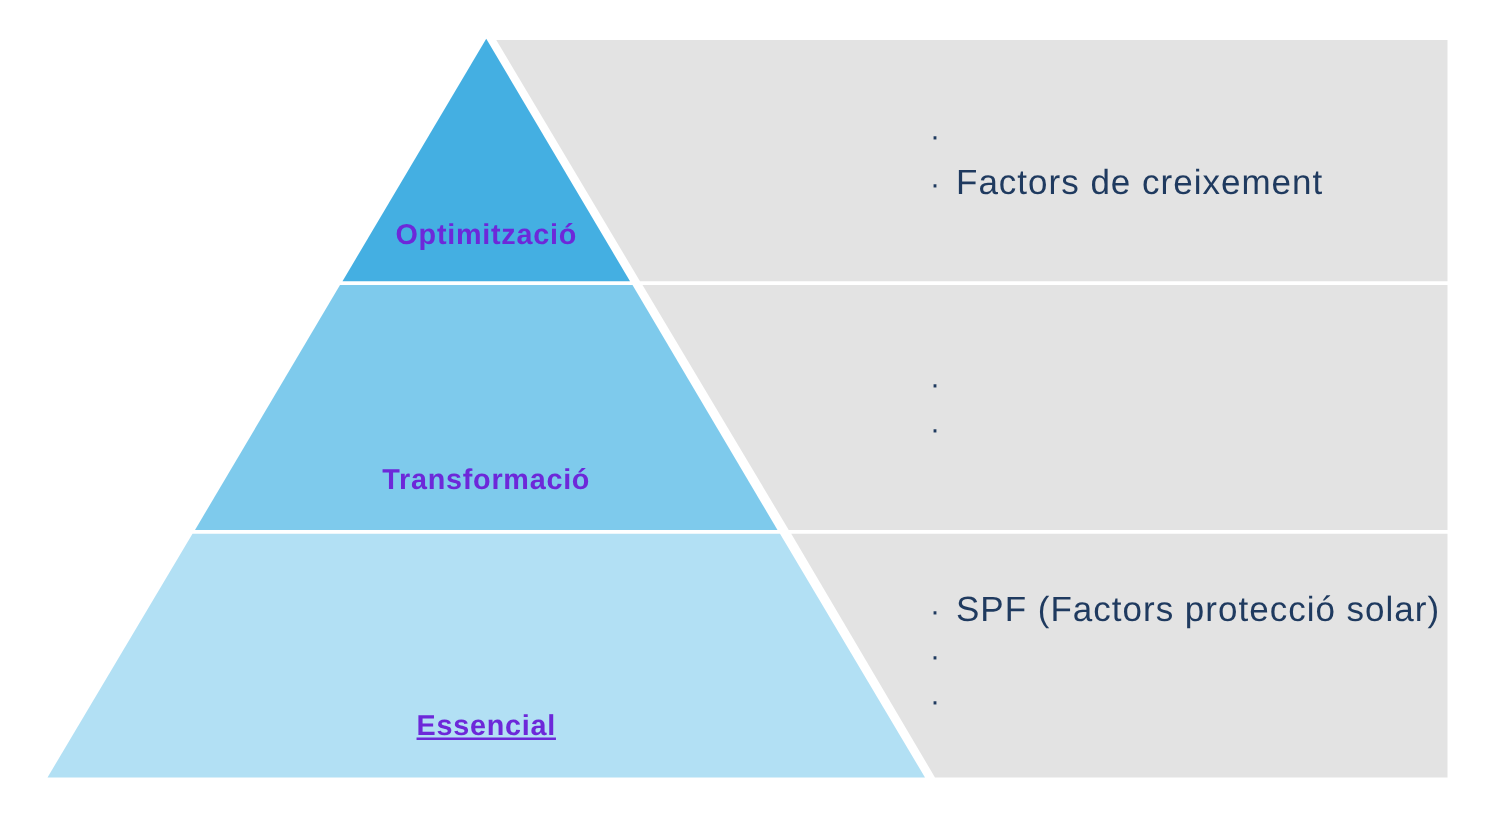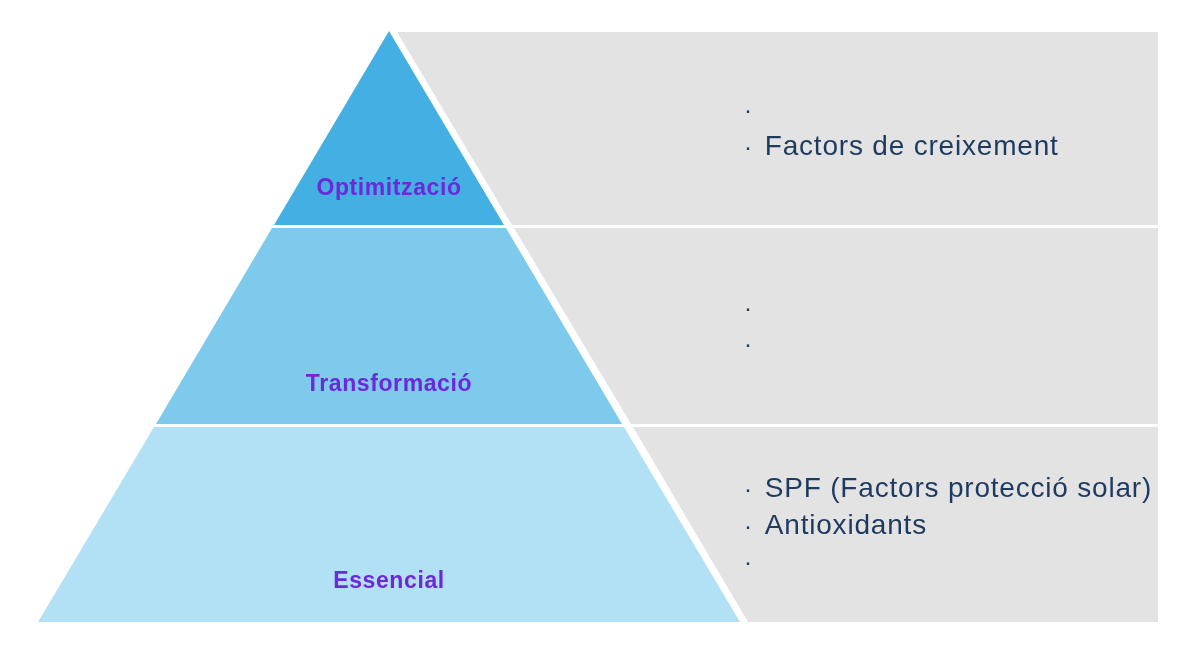--- a/index.html
+++ b/index.html
@@ -22,21 +22,21 @@
     transform: translateX(-50%);
     color: #6d28d9;
     font-weight: 700;
     font-size: 23px;
     letter-spacing: 0.6px;
     line-height: 1;
     white-space: nowrap;
   }
   .label-1 { left: 389px; top: 176px; }
   .label-2 { left: 389px; top: 372px; }
-  .label-3 { left: 389px; top: 569px; }
+  .label-3 { left: 389px; top: 569px; text-decoration: underline; }
   .band-list {
     position: absolute;
     left: 744px;
     color: #1f3a5f;
     font-size: 28px;
     font-weight: 400;
     letter-spacing: 0.8px;
     line-height: 36px;
     white-space: nowrap;
   }
@@ -89,20 +89,19 @@
     </div>
   </div>
 
   <div class="band-list list-3">
     <div class="li">
       <span class="dot">·</span>
       <span>SPF (Factors protecció solar)</span>
     </div>
     <div class="li">
       <span class="dot">·</span>
-      <span>Antioxidants</span>
     </div>
     <div class="li">
       <span class="dot">·</span>
     </div>
   </div>
 
 </div>
 
 </body></html>

